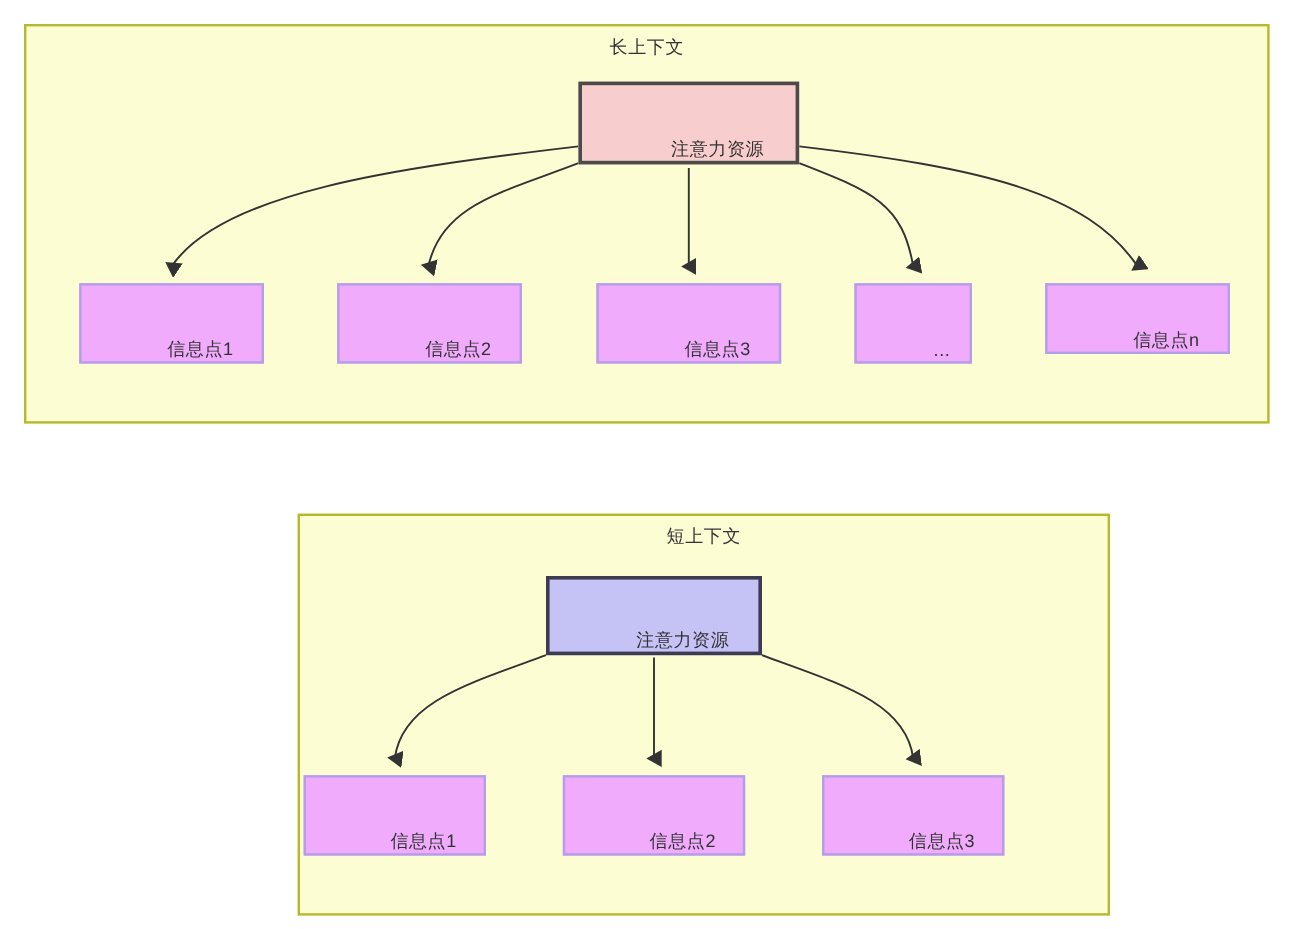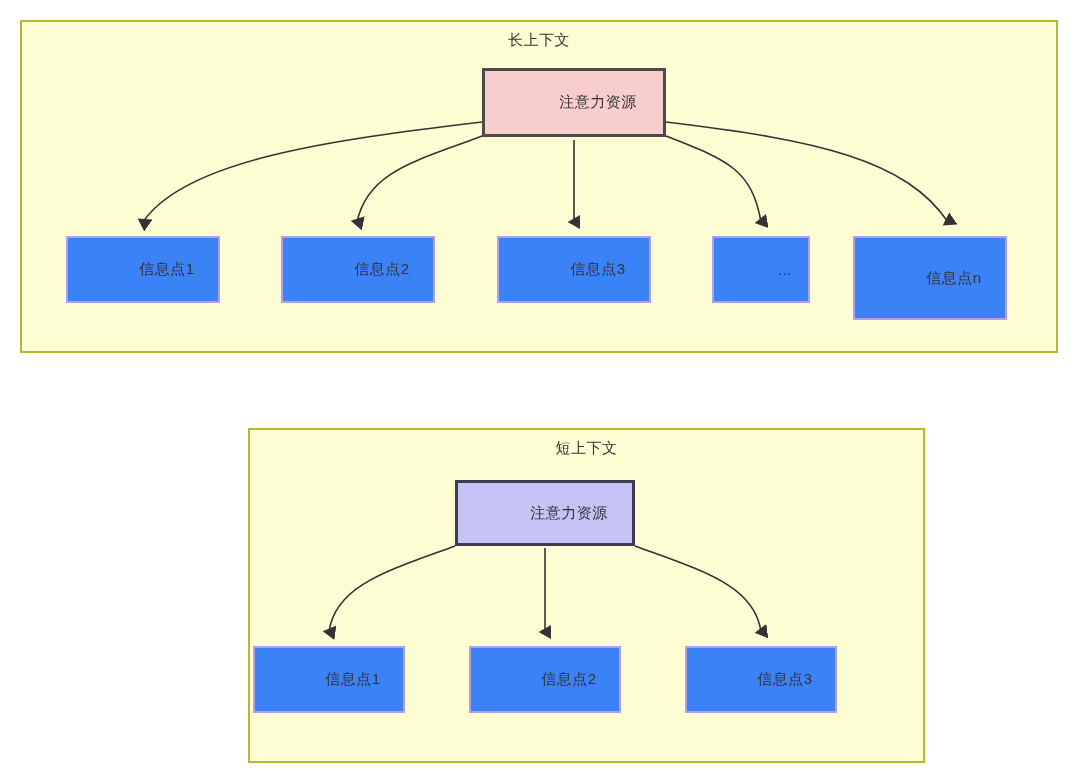--- a/index.html
+++ b/index.html
@@ -49,37 +49,37 @@
     font-size: 15px;
     color: #333333;
     line-height: 20px;
     letter-spacing: 0.5px;
   }
   #panel-long .panel-title { text-indent: 0; }
   .node {
     position: absolute;
     box-sizing: border-box;
     display: flex;
-    align-items: center;
+    align-items: flex-end;
     justify-content: center;
     font-size: 15px;
     color: #333333;
     letter-spacing: 0.5px;
     padding-left: 48px;
   }
   .node-attention-long {
     background: #f8cdcd;
     border: 3px solid #4d4a4a;
   }
   .node-attention-short {
     background: #c5c2f5;
     border: 3px solid #3d3b4f;
   }
   .node-info {
-    background: #3b82f6;
+    background: #f0abfc;
     border: 2px solid #b49ee8;
   }
   svg.edges {
     position: absolute;
     left: 0; top: 0;
     width: 1080px;
     height: 774px;
     pointer-events: none;
   }
   .edge-path {
@@ -132,21 +132,21 @@
   </div>
 
   <div class="node node-info" style="left:497px; top:236px; width:154px; height:67px;">
     <span>信息点3</span>
   </div>
 
   <div class="node node-info" style="left:712px; top:236px; width:98px; height:67px;">
     <span>...</span>
   </div>
 
-  <div class="node node-info" style="left:853px; top:236px; width:154px; height:84px;">
+  <div class="node node-info" style="left:871px; top:236px; width:154px; height:59px;">
     <span>信息点n</span>
   </div>
 
   <div class="node node-attention-short" style="left:455px; top:480px; width:180px; height:66px;">
     <span>注意力资源</span>
   </div>
 
   <div class="node node-info" style="left:253px; top:646px; width:152px; height:67px;">
     <span>信息点1</span>
   </div>

